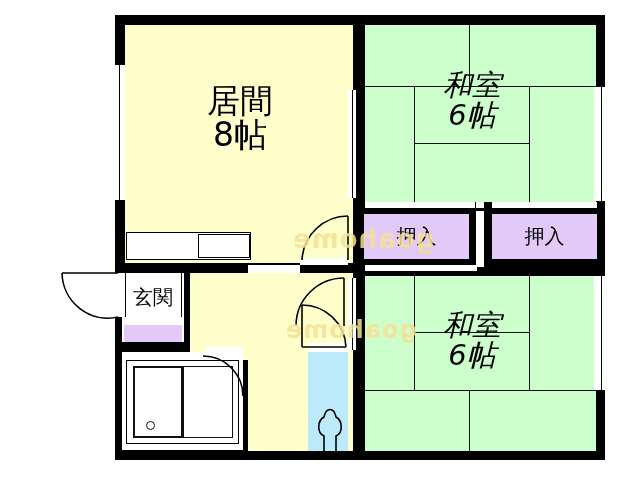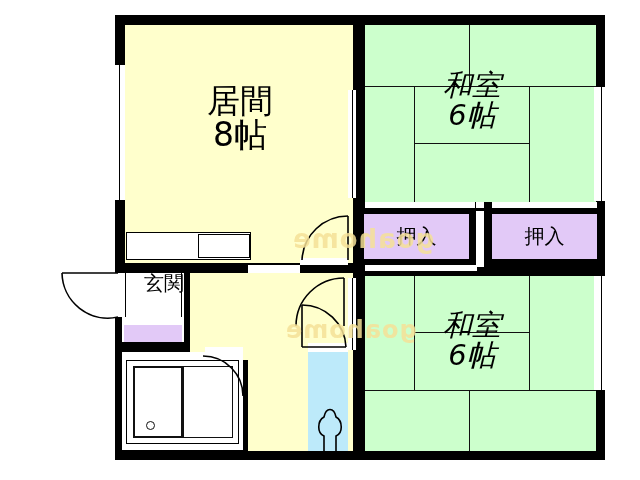--- a/index.html
+++ b/index.html
@@ -139,21 +139,21 @@
   </div>
 
   <div class="abs wall" style="left:115px; top:265px; width:245px; height:195px;"></div>
 
   <div class="abs room-liv" style="left:190px; top:273px; width:163px; height:87px;"></div>
   <div class="abs room-liv" style="left:248px; top:273px; width:105px; height:178px;"></div>
 
   <div class="abs white" style="left:122px; top:273px; width:62px; height:44px;"></div>
   <div class="abs hair-v" style="left:125px; top:273px; height:44px;"></div>
   <div class="abs hair-v" style="left:181px; top:273px; height:44px;"></div>
-  <div class="abs label lbl-sm" style="left:122px; top:273px; width:62px;text-align:right;">玄関</div>
+  <div class="abs label lbl-sm" style="left:122px; top:287px; width:62px;">玄関</div>
 
   <div class="abs white" style="left:108px; top:273px; width:14px; height:44px;"></div>
   <svg class="swing" style="left:62px; top:272px; width:58px; height:48px;" viewBox="0 0 58 48">
     <path d="M0 1 L56 1"></path>
     <path d="M0 1 A 46 46 0 0 0 56 45"></path>
   </svg>
 
   <div class="abs white" style="left:122px; top:317px; width:62px; height:25px;"></div>
   <div class="abs closet" style="left:124px; top:325px; width:58px; height:17px;"></div>
 

